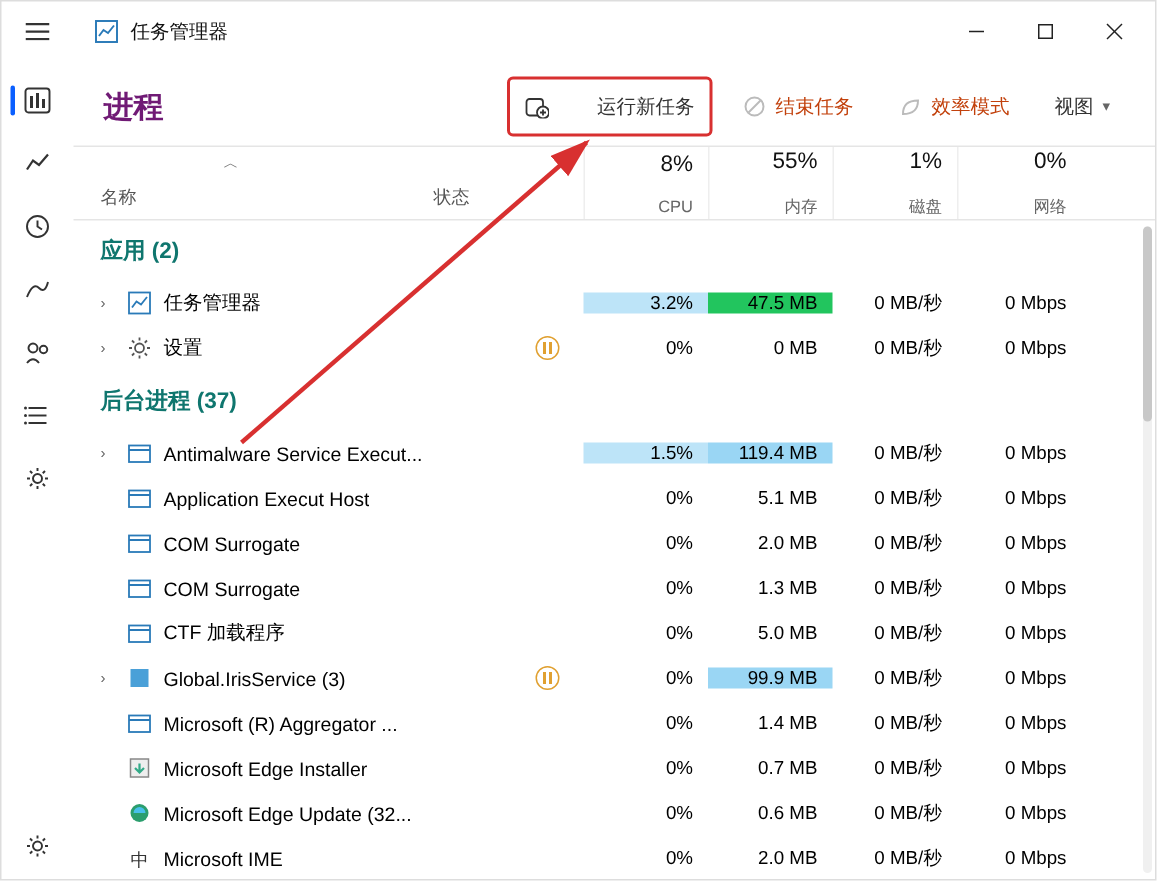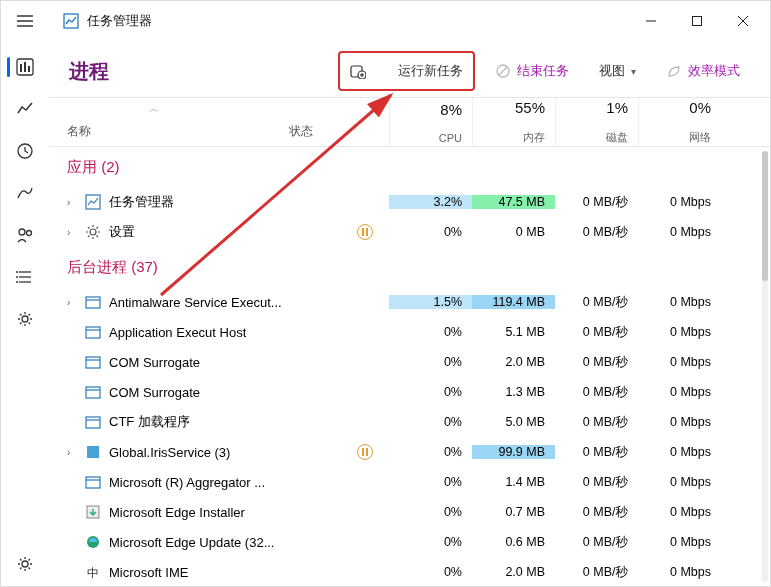--- a/index.html
+++ b/index.html
@@ -17,46 +17,46 @@
 .sidebar { position: absolute; left: 0; top: 40px; bottom: 0; width: 48px; display: flex; flex-direction: column; align-items: center; padding-top: 6px; }
 .nav-item { width: 40px; height: 40px; display: flex; align-items: center; justify-content: center; border-radius: 6px; margin-bottom: 2px; position: relative; }
 .nav-item.active::before { content: ""; position: absolute; left: 2px; top: 10px; bottom: 10px; width: 3px; background: #0a5fff; border-radius: 2px; }
 .nav-spacer { flex: 1; }
 
 
 .toolbar { position: absolute; left: 48px; right: 0; top: 44px; height: 52px; display: flex; align-items: center; padding: 0 20px 0 20px; }
 .page-title { font-size: 20px; font-weight: 600; color: #701a75; }
 .toolbar-right { margin-left: auto; display: flex; align-items: center; gap: 10px; }
 .tb-btn { height: 32px; display: flex; align-items: center; padding: 0 10px; border-radius: 4px; font-size: 13px; color: #333; gap: 6px; }
-.tb-btn.disabled { color: #a21caf; }
+.tb-btn.disabled { color: #c2410c; }
 .tb-btn.highlight { border: 2px solid #d83030; padding: 4px 10px; height: 40px; gap: 32px; }
 .tb-icon { width: 16px; height: 16px; display: inline-flex; }
 
 
 .colhead { position: absolute; left: 48px; right: 0; top: 96px; height: 50px; border-top: 1px solid #e5e5e5; border-bottom: 1px solid #e5e5e5; display: flex; align-items: stretch; font-size: 12px; color: #555; }
 .col-name { width: 240px; display: flex; align-items: flex-end; padding: 0 0 6px 18px; position: relative; }
 .sort-caret { position: absolute; top: 4px; left: 100px; color: #777; font-size: 10px; }
 .col-status { width: 100px; display: flex; align-items: flex-end; padding-bottom: 6px; text-align: right; }
 .col-m { width: 83px; display: flex; flex-direction: column; align-items: flex-end; justify-content: center; padding-right: 10px; border-left: 1px solid #eee; }
 .col-m .pct { font-size: 15px; color: #111; }
 .col-m .lbl { font-size: 11px; color: #666; margin-top: 14px; }
 
 
 .body { position: absolute; left: 48px; right: 0; top: 146px; bottom: 0; overflow: hidden; }
-.group-head { height: 40px; display: flex; align-items: center; padding-left: 18px; font-size: 15px; color: #be185d; }
+.group-head { height: 40px; display: flex; align-items: center; padding-left: 18px; font-size: 15px; color: #0f766e; font-weight: bold; }
 .row { height: 30px; display: flex; align-items: center; font-size: 13px; }
 .row .c-name { width: 240px; display: flex; align-items: center; padding-left: 18px; gap: 8px; overflow: hidden; white-space: nowrap; }
 .row .c-name .nm { overflow: hidden; text-overflow: ellipsis; }
 .row .c-status { width: 100px; display: flex; align-items: center; justify-content: flex-end; padding-right: 16px; }
 .row .c-m { width: 83px; text-align: right; padding-right: 10px; font-size: 12.5px; }
 .child { padding-left: 20px; }
 .chev { color: #666; font-size: 10px; width: 10px; }
 .proc-icon { width: 16px; height: 16px; flex-shrink: 0; }
 .heat-cpu2 { background: #bde4f8; }
-.heat-mem { background: #86efac; }
+.heat-mem { background: #22c55e; }
 .heat-mem2 { background: #9ad6f4; }
 .pause-ic { width: 16px; height: 16px; border: 1.5px solid #e0a030; border-radius: 50%; position: relative; }
 .pause-ic::before, .pause-ic::after { content:""; position:absolute; top:3px; bottom:3px; width:2px; background:#e0a030; }
 .pause-ic::before { left:4px; } .pause-ic::after { right:4px; }
 
 .scrollbar { position: absolute; right: 2px; top: 150px; bottom: 4px; width: 6px; background: #f0f0f0; border-radius: 3px; }
 .sb-thumb { position: absolute; left: 0; right: 0; top: 0; height: 130px; background: #c8c8c8; border-radius: 3px; }
 
 
 .arrow-svg { position: absolute; left: 150px; top: 84px; pointer-events: none; }
@@ -174,31 +174,31 @@
     </div>
     <div class="tb-btn disabled">
       <span class="tb-icon">
           <svg width="16" height="16">
             <circle cx="8" cy="8" r="6" fill="none" stroke="#bbb" stroke-width="1.3"></circle>
             <line x1="4" y1="12" x2="12" y2="4" stroke="#bbb" stroke-width="1.3"></line>
           </svg>
         </span>
       <span>结束任务</span>
     </div>
-    <div class="tb-btn">
-      <span>视图</span>
-      <span style="font-size:10px;color:#666">▾</span>
-    </div>
     <div class="tb-btn disabled">
       <span class="tb-icon">
           <svg width="16" height="16">
             <path d="M3 13 Q3 4 13 4 Q13 13 3 13 Z" fill="none" stroke="#bbb" stroke-width="1.3"></path>
           </svg>
         </span>
       <span>效率模式</span>
+    </div>
+    <div class="tb-btn">
+      <span>视图</span>
+      <span style="font-size:10px;color:#666">▾</span>
     </div>
   </div>
 </div>
 
 <div class="colhead">
   <div class="col-name">
     <span class="sort-caret">︿</span>
     <span>名称</span>
   </div>
   <div class="col-status">

